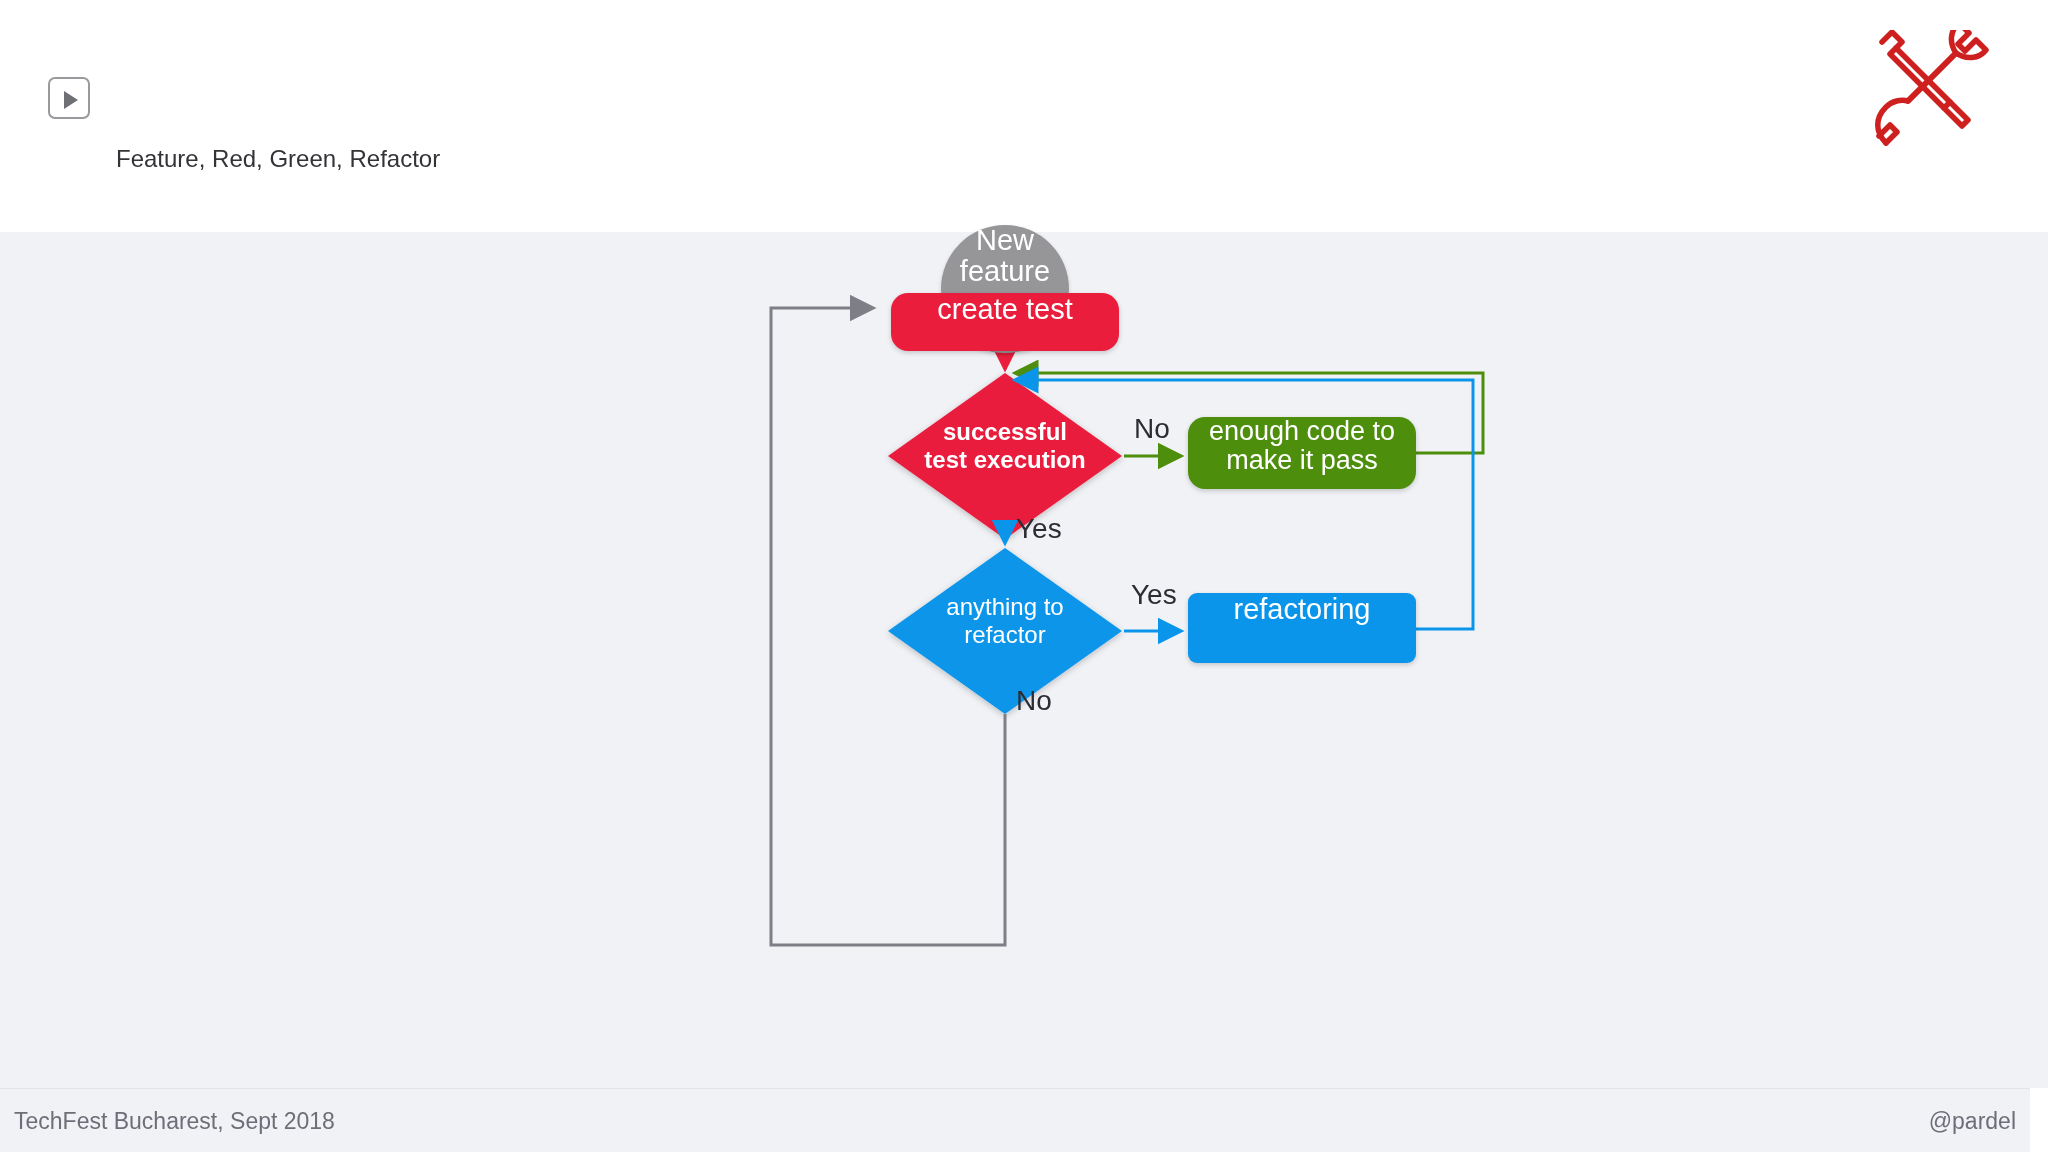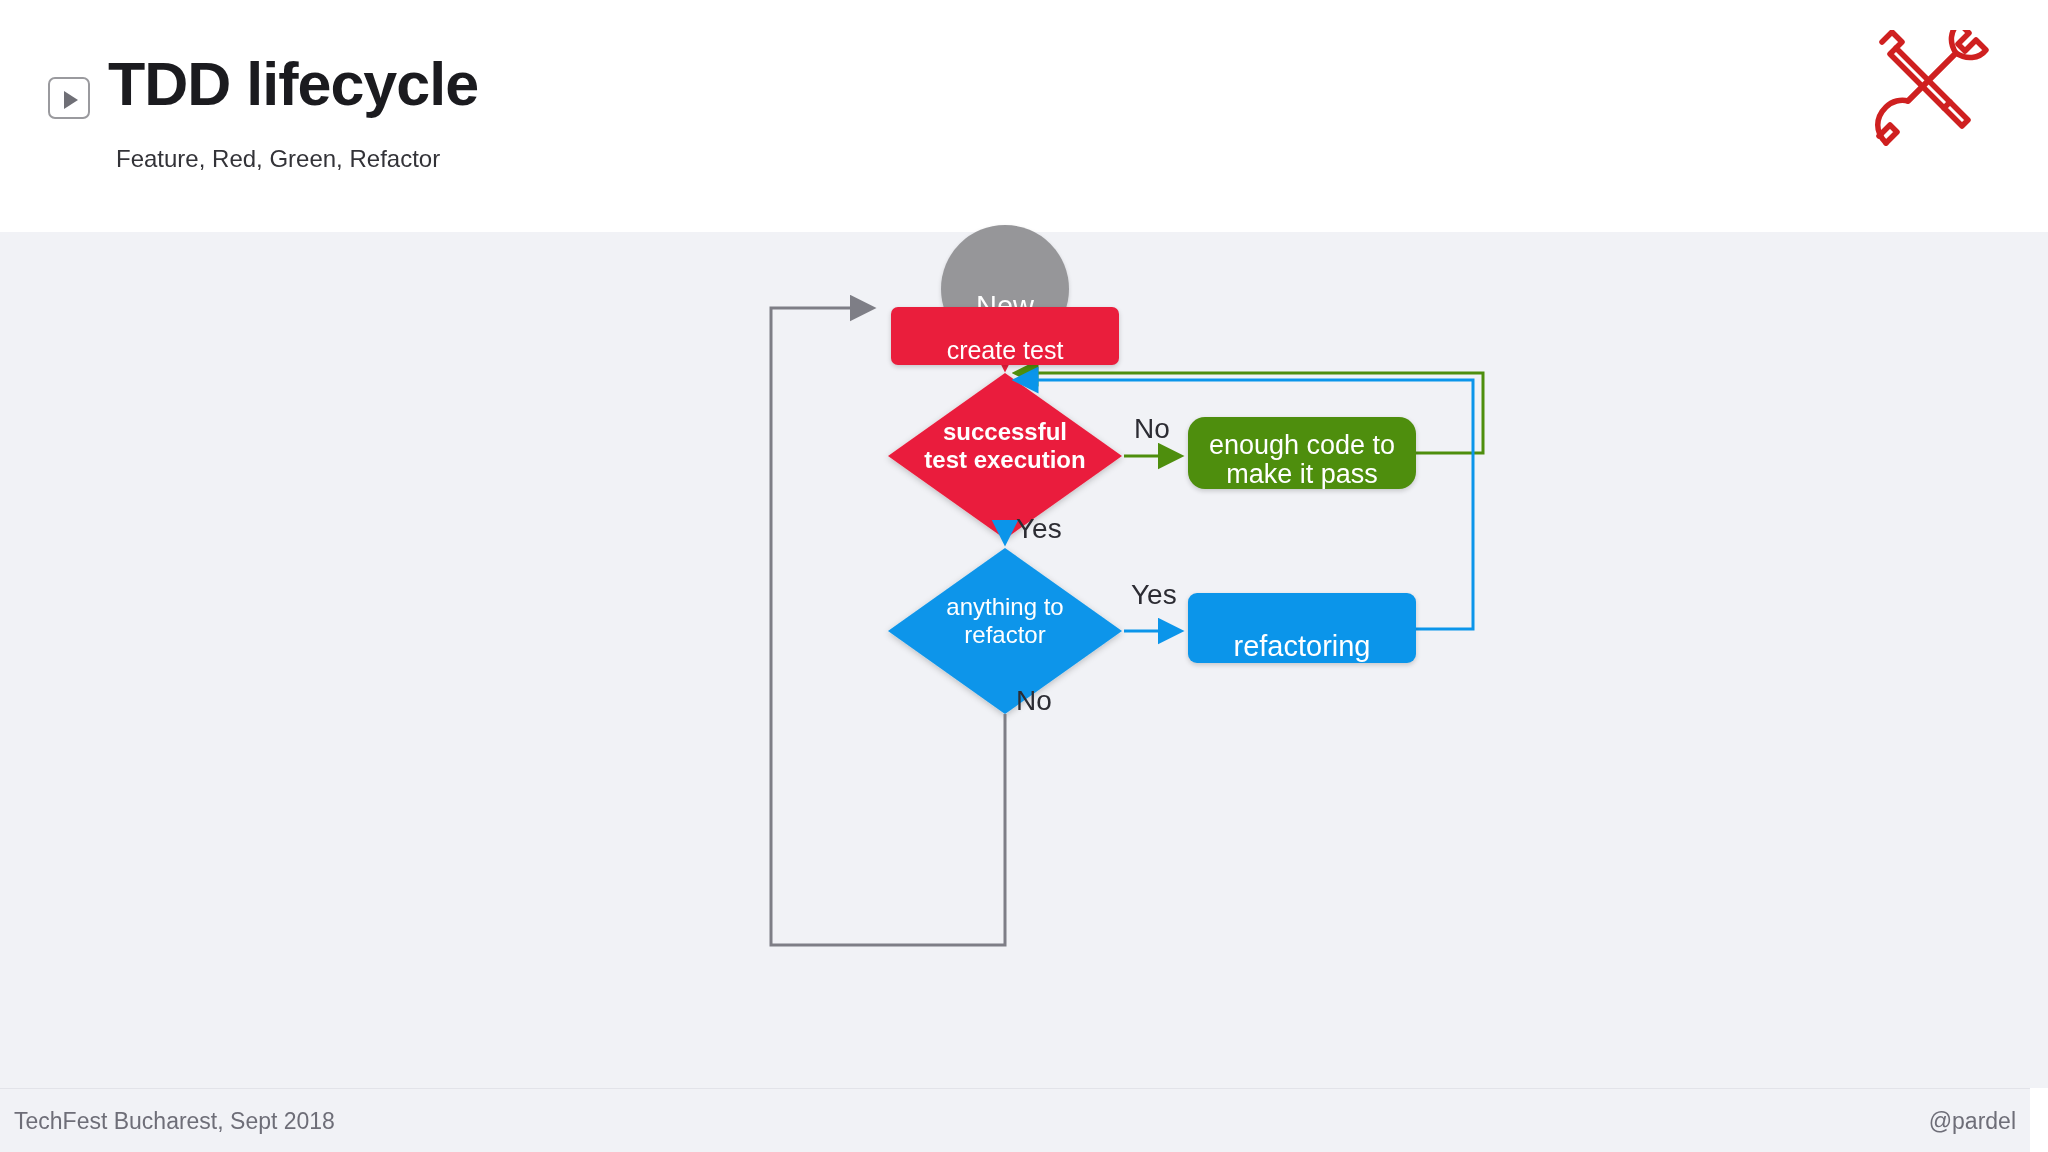--- a/index.html
+++ b/index.html
@@ -39,32 +39,32 @@
 
   
   #stage{
     position:absolute;left:0;top:232px;
     width:2048px;height:856px;
     background:#f1f2f6;
   }
   #flow-svg{position:absolute;left:0;top:0;}
 
   
-  .node{position:absolute;box-sizing:border-box;display:flex;align-items:flex-end;justify-content:center;text-align:center;color:#ffffff;}
+  .node{position:absolute;box-sizing:border-box;display:flex;align-items:flex-start;justify-content:center;text-align:center;color:#ffffff;}
 
   #node-new-feature{
     left:941px;top:-7px;width:128px;height:128px;
     border-radius:50%;background:#969699;
     font-size:29px;line-height:1.07;
     box-shadow:0 2px 4px rgba(0,0,0,.15);
   }
   #node-create-test{
-    left:891px;top:75px;width:228px;height:58px;
-    border-radius:7px;background:#ea1e3c;
-    font-size:25px;
+    left:891px;top:61px;width:228px;height:58px;
+    border-radius:17px;background:#ea1e3c;
+    font-size:29px;
     box-shadow:0 2px 5px rgba(0,0,0,.18);
   }
   #node-enough-code{
     left:1188px;top:185px;width:228px;height:72px;
     border-radius:17px;background:#4e8e0d;
     font-size:27px;line-height:1.08;
     box-shadow:0 2px 5px rgba(0,0,0,.18);
   }
   #node-refactoring{
     left:1188px;top:361px;width:228px;height:70px;
@@ -112,21 +112,20 @@
 <body>
 
 <div id="header">
 
   <div id="play-badge">
     <svg width="20" height="22" viewBox="0 0 20 22">
       <polygon points="3,2 17,11 3,20" fill="#6f6f76"></polygon>
     </svg>
   </div>
 
-  <div id="page-title">TDD lifecycle</div>
   <div id="page-subtitle">Feature, Red, Green, Refactor</div>
 
   <div id="tools-icon">
     <svg width="140" height="120" viewBox="0 0 140 120">
       <g fill="none" stroke="#cf2020" stroke-width="5.5" stroke-linejoin="round" stroke-linecap="round">
 
         <path d="M31 113 C20 102 20 88 31 77 C37 71 46 69 53 71 L101 23
                  C94 13 95 0.5 104 -7
                  L114 3 L103 14 L110 21 L121 10 L131 20
                  C124 29 111 30 101 23"></path>

